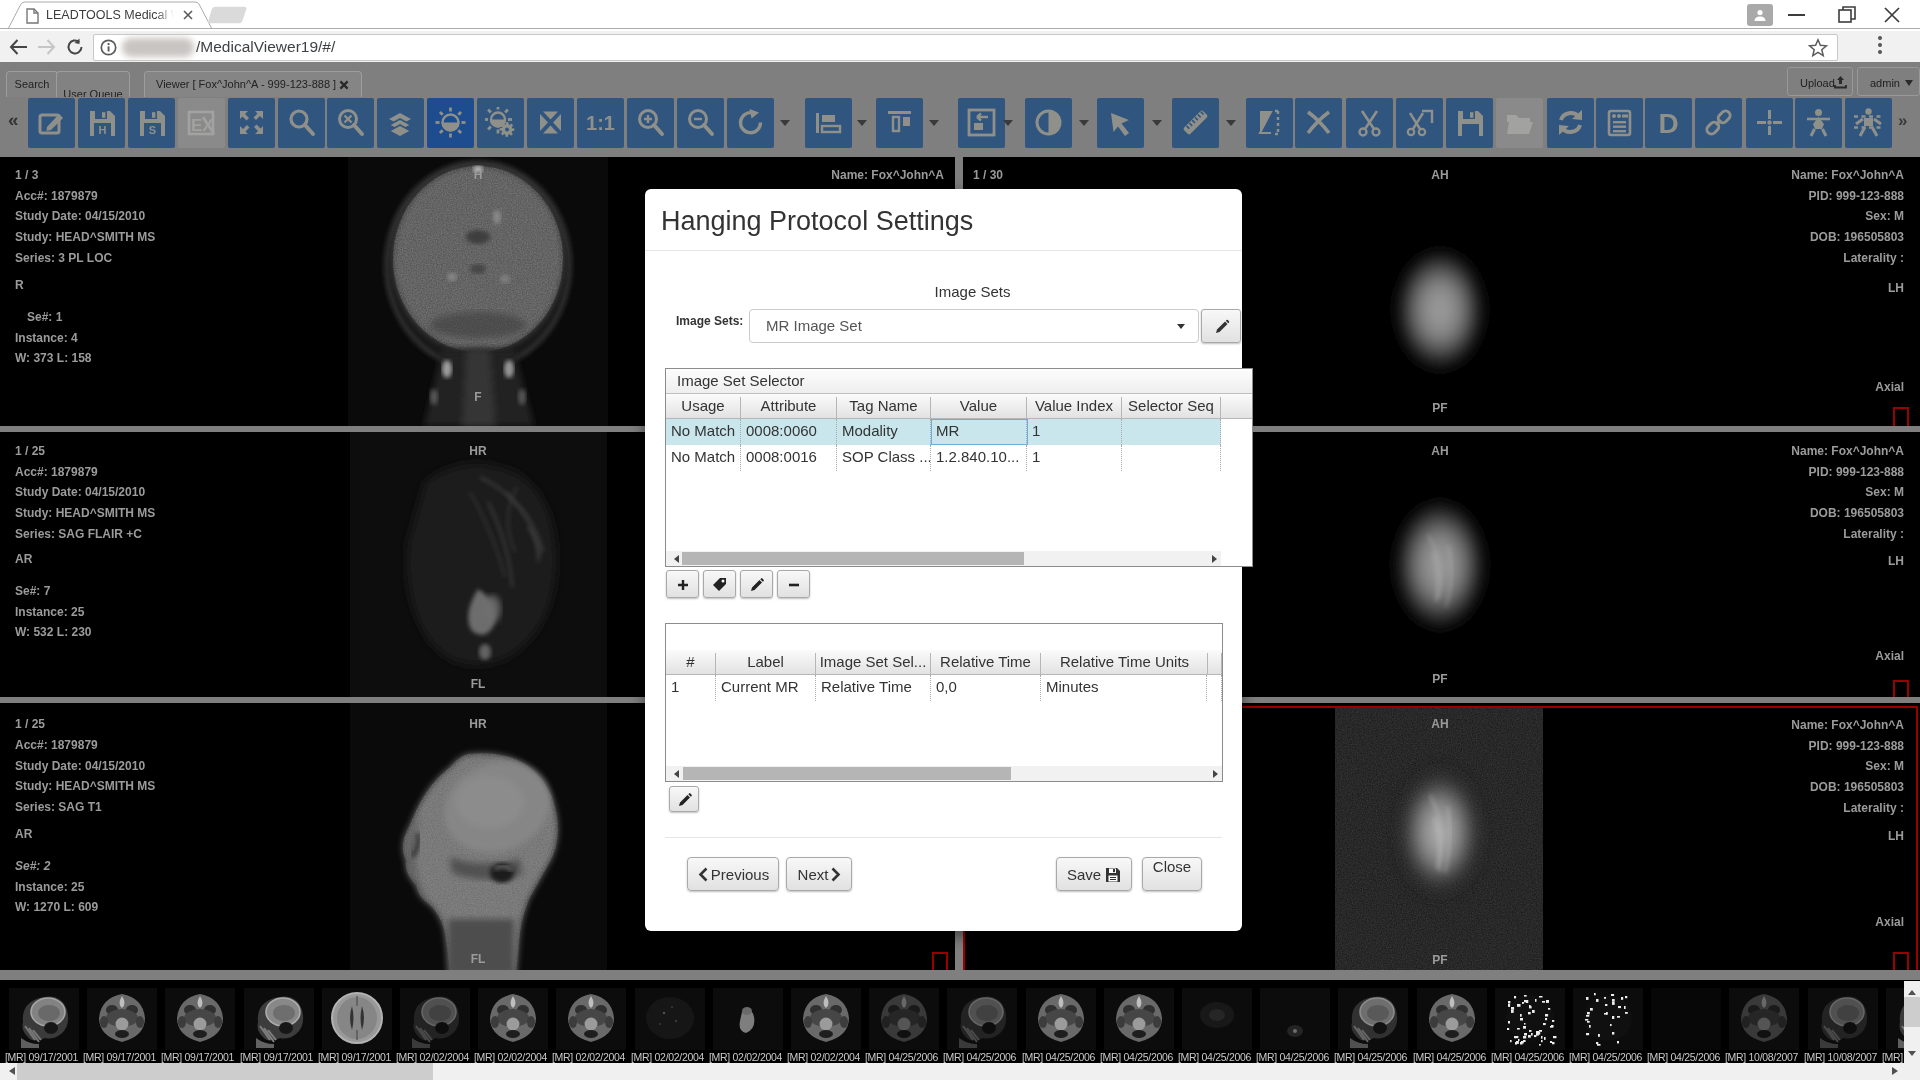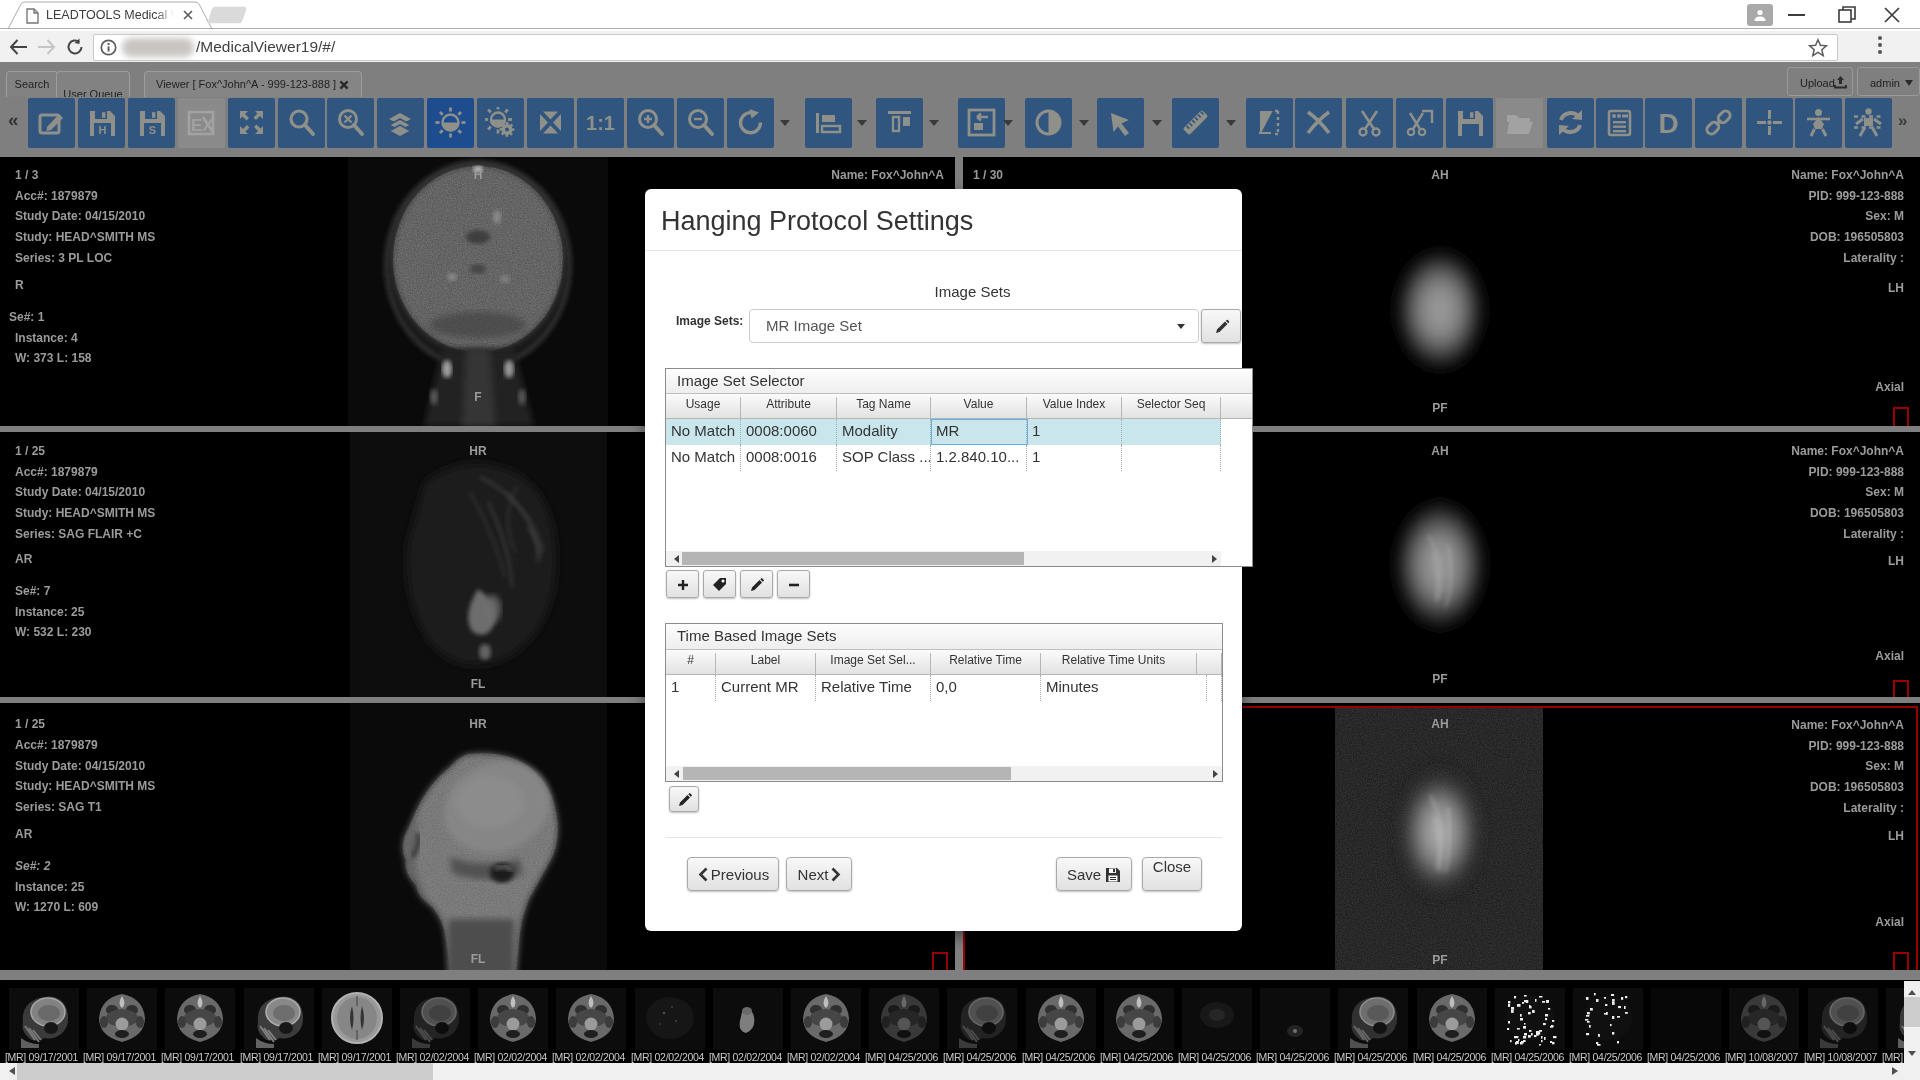--- a/index.html
+++ b/index.html
@@ -30,21 +30,21 @@
 
 #hscroll{position:absolute;left:0;top:1063px;width:1920px;height:17px;background:#f0f0f0}
 
 #modal{position:absolute;left:645px;top:189px;width:597px;height:742px;background:#fff;border-radius:6px;box-shadow:0 5px 15px rgba(0,0,0,.5)}
 #mtitle{position:absolute;left:16px;top:17px;font-size:27px;color:#333}
 #mhr{position:absolute;left:0;top:61px;width:597px;height:1px;background:#e5e5e5}
 .mlbl{position:absolute;color:#333}
 .grid{position:absolute;border:1px solid #8c8c8c;background:#fff}
 .gtitle{position:absolute;left:0;top:0;width:100%;background:linear-gradient(#fdfdfd,#eee);border-bottom:1px solid #c0c0c0;color:#333;font-size:15px;padding:3px 0 0 11px}
 .ghead{position:absolute;left:0;width:100%;background:linear-gradient(#fbfbfb,#e2e2e2);border-bottom:1px solid #b6b6b6}
-.gh{position:absolute;top:3px;color:#333;font-size:12px;text-align:center;border-right:1px solid #b6b6b6;height:22px}
+.gh{position:absolute;top:3px;color:#333;font-size:15px;text-align:center;border-right:1px solid #b6b6b6;height:22px}
 .gc{position:absolute;color:#333;font-size:15px;padding:3px 0 0 5px;border-right:1px dotted #aaa;height:26px;white-space:nowrap;overflow:hidden}
 .sbh{position:absolute;background:#f1f1f1}
 .sbthumb{position:absolute;background:#b5b5b5}
 .sarrow{position:absolute;width:0;height:0}
 .btn{position:absolute;background:linear-gradient(#f8f8f8,#e1e1e1);border:1px solid #a9a9a9;border-radius:3px;color:#333;box-shadow:0 1px 2px rgba(0,0,0,.25)}
 .bigbtn{font-size:15px;text-align:center;border-radius:4px}
 </style></head><body>
 <div id="titlebar">
     <svg class="abs" style="left:0;top:0" width="260" height="29" viewBox="0 0 260 29">
       <path d="M8 29 L21 4 Q22.5 2 25 2 L195 2 Q197.5 2 199 4 L212 29" fill="#fff" stroke="#ababab" stroke-width="1"></path>
@@ -483,21 +483,21 @@
       <rect x="1335" y="549" width="208" height="264" fill="#3a3a3a" filter="url(#grain)" opacity="0.45"></rect>
       <ellipse cx="1440" cy="675" rx="44" ry="68" fill="url(#blob2)" filter="url(#b8)" opacity="0.95"></ellipse>
       <path d="M1430 638 Q1448 672 1439 715 M1448 650 Q1453 682 1445 716 M1434 660 Q1442 690 1437 712" stroke="#cfcfcf" stroke-width="1.1" opacity="0.85" fill="none" filter="url(#b2)"></path>
     </svg>
     <div class="ovl" style="left:15px;top:11.0px;">1 / 3</div>
     <div class="ovl" style="left:15px;top:31.7px;">Acc#: 1879879</div>
     <div class="ovl" style="left:15px;top:52.4px;">Study Date: 04/15/2010</div>
     <div class="ovl" style="left:15px;top:73.1px;">Study: HEAD^SMITH MS</div>
     <div class="ovl" style="left:15px;top:93.8px;">Series: 3 PL LOC</div>
     <div class="ovl" style="left:15px;top:121px;">R</div>
-    <div class="ovl" style="left:9px;top:153.0px;">Se#: 1</div>
+    <div class="ovl" style="left:27px;top:153.0px;">Se#: 1</div>
     <div class="ovl" style="left:15px;top:173.7px;">Instance: 4</div>
     <div class="ovl" style="left:15px;top:194.4px;">W: 373 L: 158</div>
     <div class="ovl" style="left:350px;top:11px;width:256px;text-align:center;">H</div>
     <div class="ovl" style="left:350px;top:233px;width:256px;text-align:center;">F</div>
     <div class="ovl" style="left:640px;top:11px;width:304px;text-align:right;">Name: Fox^John^A</div>
     <div class="ovl" style="left:973px;top:11px;">1 / 30</div>
     <div class="ovl" style="left:1600px;top:11.0px;width:304px;text-align:right;">Name: Fox^John^A</div>
     <div class="ovl" style="left:1600px;top:31.7px;width:304px;text-align:right;">PID: 999-123-888</div>
     <div class="ovl" style="left:1600px;top:52.4px;width:304px;text-align:right;">Sex: M</div>
     <div class="ovl" style="left:1600px;top:73.1px;width:304px;text-align:right;">DOB: 196505803</div>
@@ -971,27 +971,26 @@
       <svg style="position:absolute;left:8px;top:6px" width="16" height="16" viewBox="0 0 16 16">
         <path d="M2 14 L3 10.5 L10.5 3 L13 5.5 L5.5 13 Z M11.3 2.2 L13.8 4.7 L14.6 3.9 Q15.2 3.3 14.6 2.7 L13.3 1.4 Q12.7 0.8 12.1 1.4 Z" fill="#222"></path>
       </svg>
     </div>
     <div class="btn" style="left:132px;top:381px;width:33px;height:28px">
       <svg style="position:absolute;left:8px;top:6px" width="16" height="16" viewBox="0 0 16 16">
         <path d="M3 8 H13" stroke="#222" stroke-width="2.6"></path>
       </svg>
     </div>
     <div class="grid" style="left:20px;top:434px;width:558px;height:159px">
-      <div class="gtitle" style="height:26px">Time Based Image Sets</div>
       <div class="ghead" style="top:26px;height:25px"></div>
       <div class="gh" style="left:0px;top:29px;width:50px">#</div>
       <div class="gh" style="left:50px;top:29px;width:100px">Label</div>
       <div class="gh" style="left:150px;top:29px;width:115px">Image Set Sel...</div>
       <div class="gh" style="left:265px;top:29px;width:110px">Relative Time</div>
-      <div class="gh" style="left:365px;top:29px;width:166px">Relative Time Units</div>
+      <div class="gh" style="left:376px;top:29px;width:166px">Relative Time Units</div>
       <div class="gh" style="left:541px;top:29px;width:15px"></div>
       <div class="gc" style="left:0px;top:51px;width:50px">1</div>
       <div class="gc" style="left:50px;top:51px;width:100px">Current MR</div>
       <div class="gc" style="left:150px;top:51px;width:115px">Relative Time</div>
       <div class="gc" style="left:265px;top:51px;width:110px">0,0</div>
       <div class="gc" style="left:375px;top:51px;width:166px">Minutes</div>
       <div class="gc" style="left:541px;top:51px;width:15px"></div>
       <div class="sbh" style="left:0;top:142px;width:556px;height:15px"></div>
       <div class="sarrow" style="left:4px;top:146px;border:4px solid transparent;border-right:5px solid #444"></div>
       <div class="sarrow" style="left:547px;top:146px;border:4px solid transparent;border-left:5px solid #444"></div>

